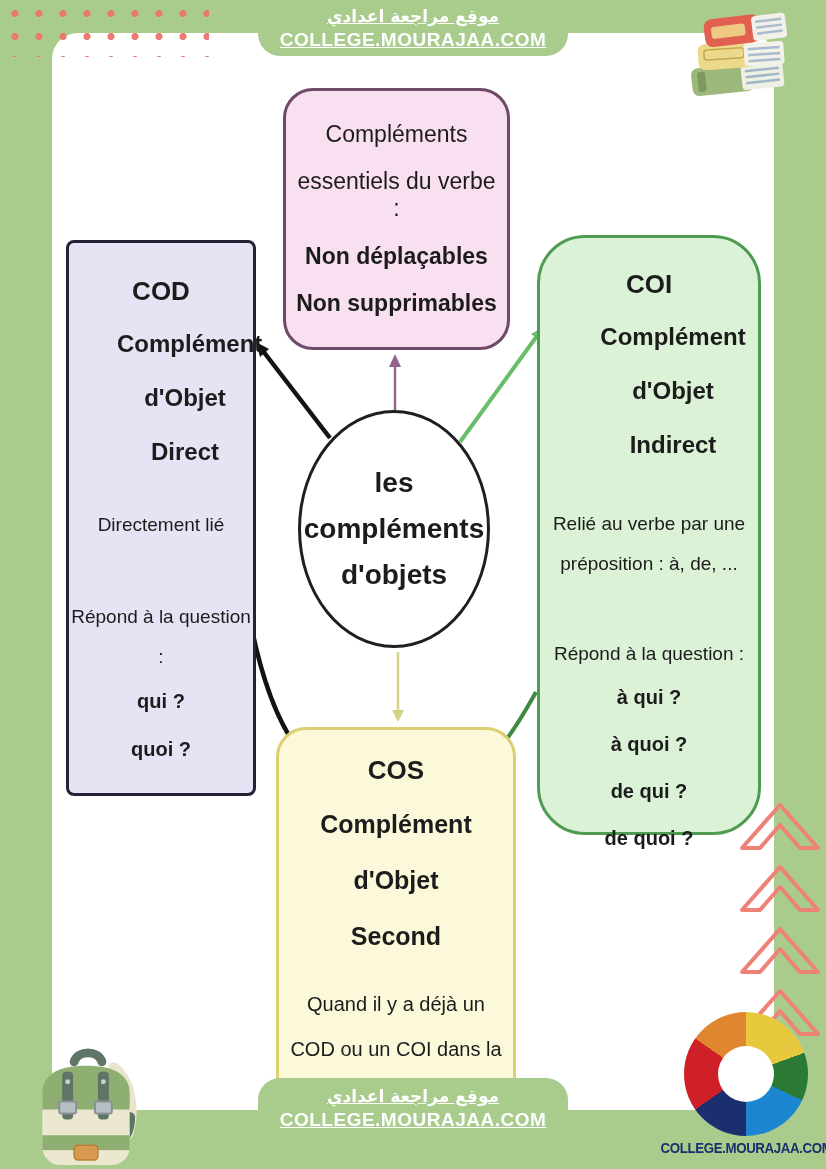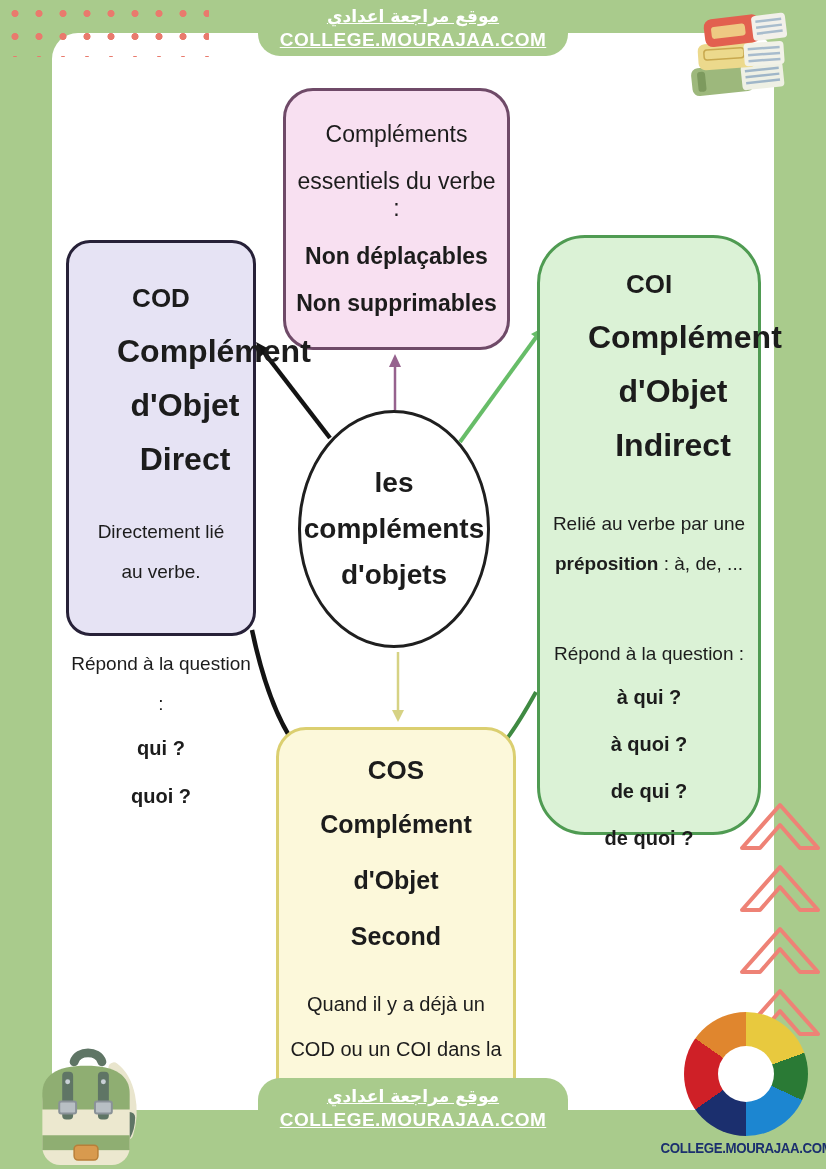--- a/index.html
+++ b/index.html
@@ -86,47 +86,47 @@
   .circle .c-line{font-weight:bold; font-size:28px; line-height:30px;}
   .box{position:absolute; z-index:3; text-align:center;}
   .box-top{
     left:283px; top:88px; width:227px; height:262px;
     background:var(--pink-bg); border:3.5px solid var(--pink-border); border-radius:30px;
     display:flex; flex-direction:column; justify-content:space-evenly; padding:10px 6px;
   }
   .box-top .t-line{font-size:23px;}
   .box-top .t-bold{font-size:23px; font-weight:bold;}
   .box-cod{
-    left:66px; top:240px; width:190px; height:396px;
-    background:var(--purple-bg); border:3.5px solid var(--purple-border); border-radius:24px;
-    padding-top:29px;
+    left:66px; top:240px; width:190px; height:556px;
+    background:var(--purple-bg); border:3.5px solid var(--purple-border); border-radius:8px;
+    padding-top:22px;
   }
   .box-coi{
     left:537px; top:235px; width:224px; height:600px;
     background:var(--green-bg); border:3.5px solid var(--green-border); border-radius:48px;
     padding-top:20px;
   }
   .box-cos{
     left:276px; top:727px; width:240px; height:412px;
     background:var(--yellow-bg); border:3.5px solid var(--yellow-border); border-radius:30px;
     padding-top:14px;
   }
   .acronym{font-weight:bold; font-size:26px; line-height:52px;}
-  .title-line{font-weight:bold; font-size:32px; line-height:54px;margin-left:48px;}
+  .title-line{font-weight:bold; font-size:24px; line-height:54px;margin-left:48px;}
   .cos-title{font-weight:bold; font-size:25px; line-height:56px;text-align:center;}
   .body-line{font-size:19px; line-height:40px;}
   .question{font-size:19px; line-height:40px;}
   .answer{font-weight:bold; font-size:20px; line-height:48px;text-align:center;}
   .coi-answer{font-weight:bold; font-size:20px; line-height:47px;}
   .cod-body{margin-top:26px;}
   .cod-question{margin-top:52px;}
   .coi-body{margin-top:32px;}
   .coi-question{margin-top:50px;}
   .cos-body{margin-top:18px; font-size:20px; line-height:45px; padding:0 10px;}
-  .b{font-weight:bold;}
+  .b{font-weight:normal;}
 </style>
 </head>
 <body>
 
 <div class="page"></div>
 
 <div class="header-tab">
   <div class="site-ar">موقع مراجعة اعدادي</div>
   <div class="site-url">COLLEGE.MOURAJAA.COM</div>
 </div>
@@ -206,21 +206,20 @@
   <div class="t-bold">Non déplaçables</div>
   <div class="t-bold">Non supprimables</div>
 </div>
 
 <div class="box box-cod">
   <div class="acronym">COD</div>
   <div class="title-line">Complément</div>
   <div class="title-line">d'Objet Direct</div>
   <div class="cod-body">
     <div class="body-line">Directement lié</div>
-    <div class="body-line">au verbe.</div>
   </div>
   <div class="cod-question">
     <div class="question">Répond à la question :</div>
     <div class="answer">qui ?</div>
     <div class="answer">quoi ?</div>
   </div>
 </div>
 
 <div class="box box-coi">
   <div class="acronym">COI</div>

